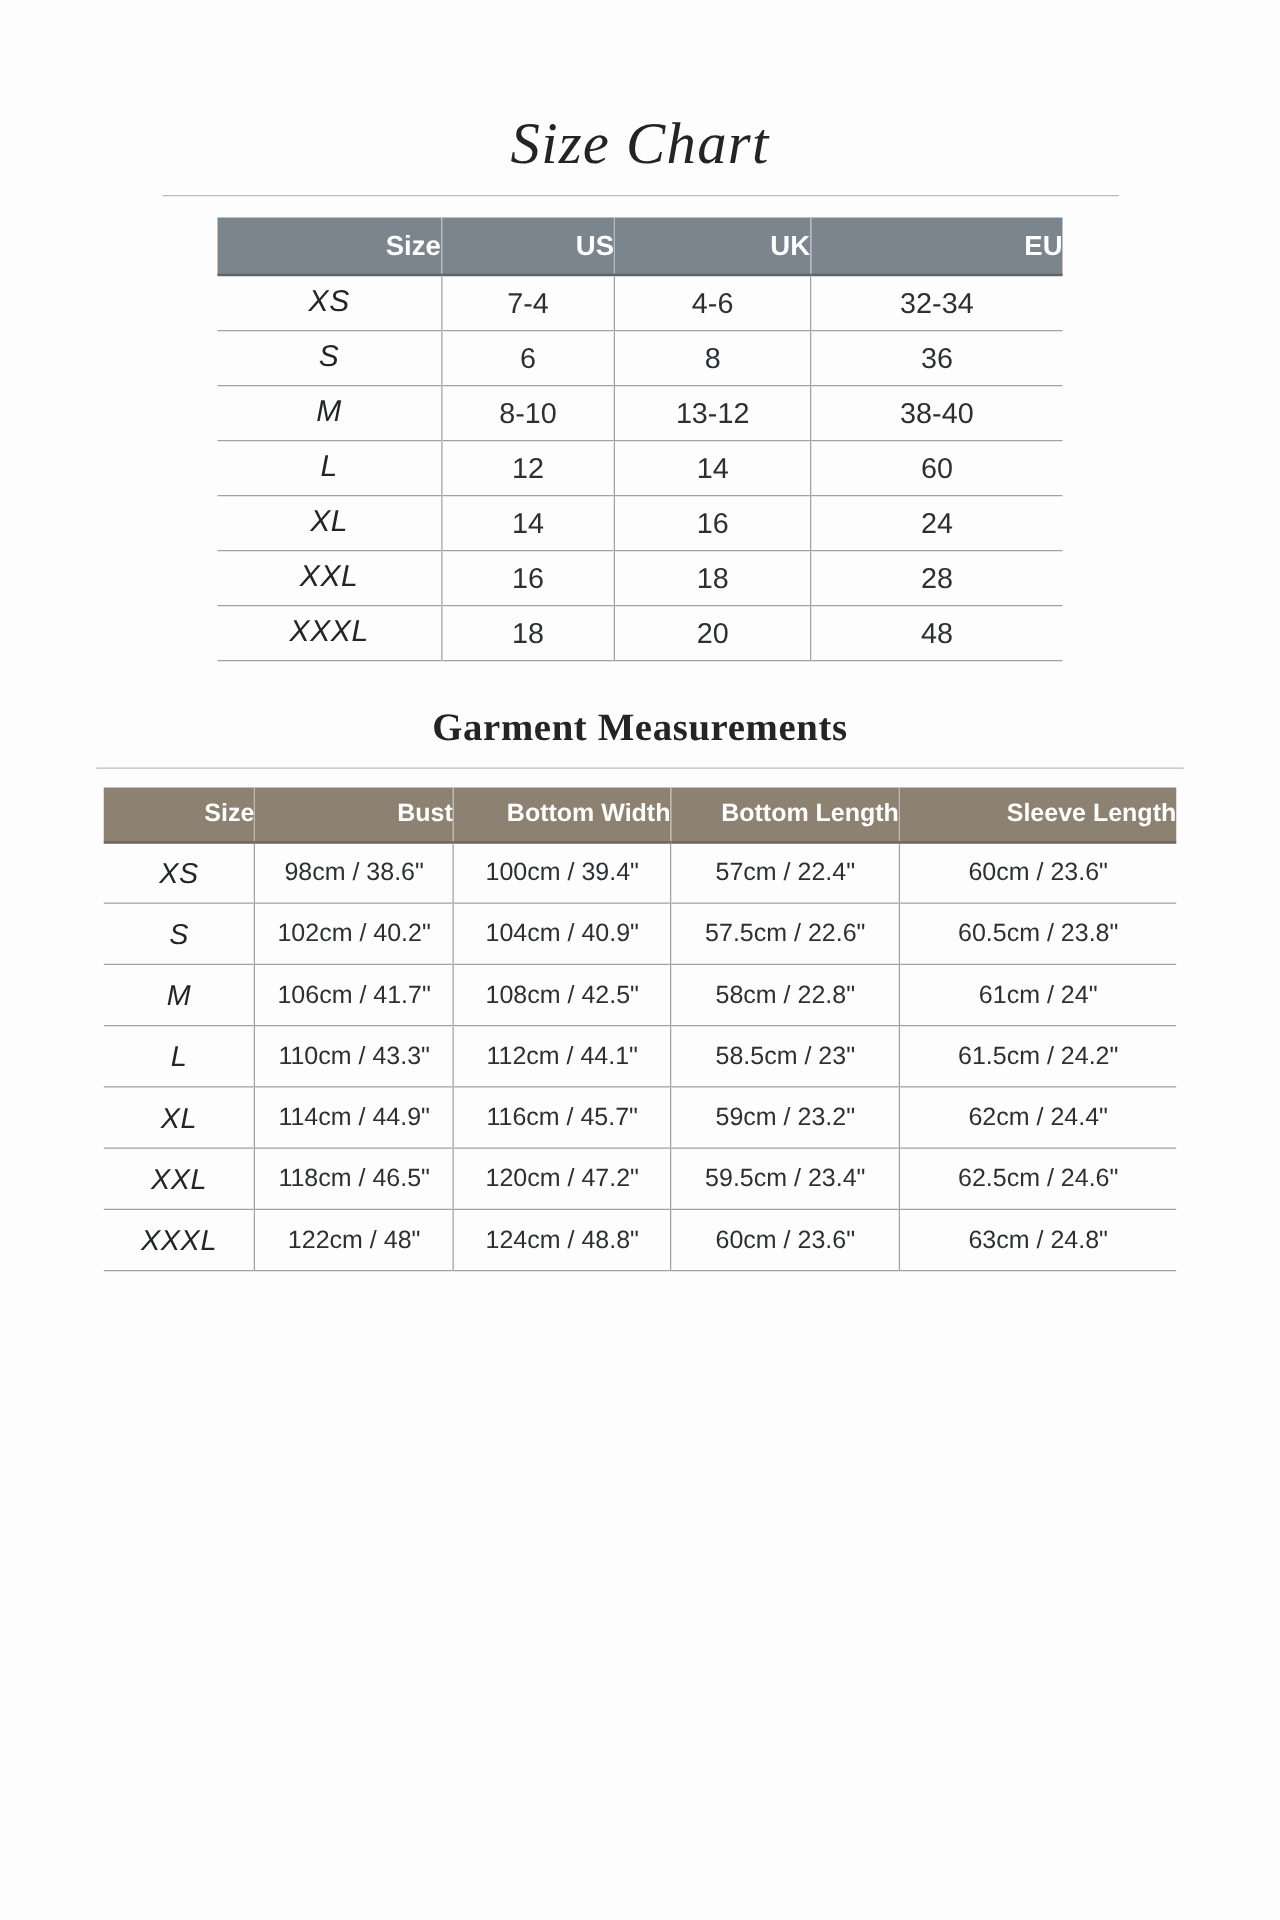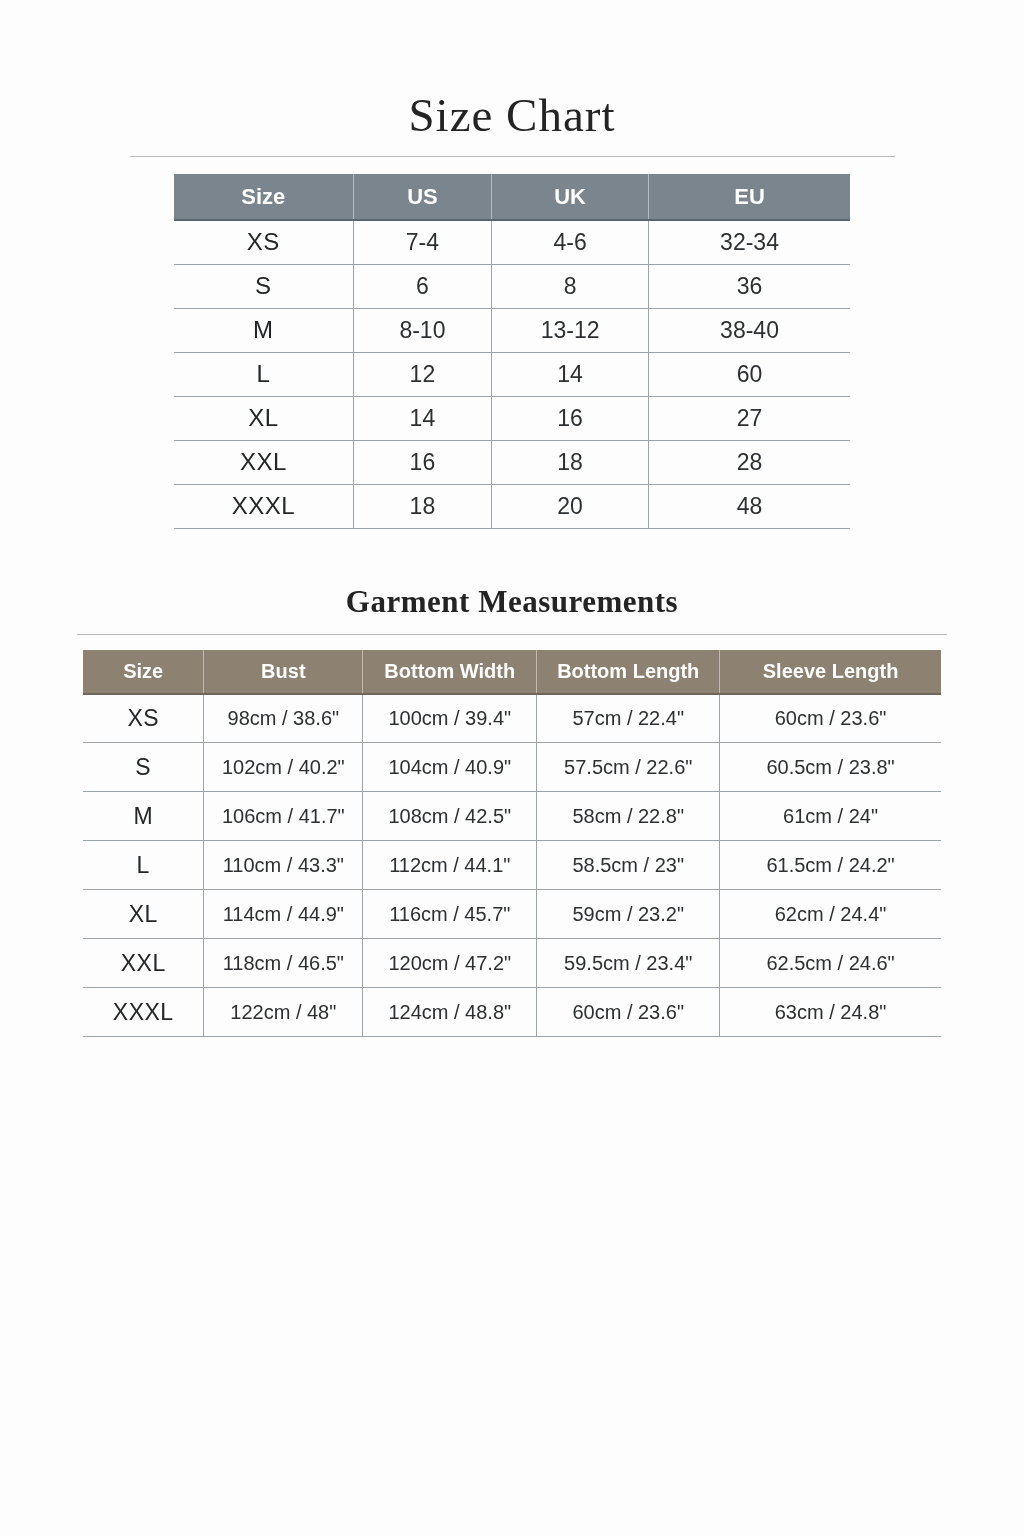--- a/index.html
+++ b/index.html
@@ -18,41 +18,42 @@
   }
   .page { padding-top: 88px; }
 
   .doc-title {
     text-align: center;
     font-family: "Liberation Serif", serif;
     font-weight: 500;
     font-size: 47px;
     letter-spacing: 1px;
     color: #242424;
+    font-style: italic;
   }
   .rule {
     height: 1px;
     background: #b8bbbd;
     margin: 14px auto 0 auto;
   }
   .rule-1 { width: 765px; }
   .rule-2 { width: 870px; }
 
   table {
     border-collapse: collapse;
     table-layout: fixed;
     margin: 0 auto;
   }
   .table-1 { width: 676px; margin-top: 17px; }
   .table-2 { width: 858px; margin-top: 15px; }
 
   th {
     color: #ffffff;
     font-weight: bold;
-    text-align: center;
+    text-align: right;
     vertical-align: middle;
   }
   .table-1 th {
     background: var(--t1-header-bg);
     height: 46px;
     font-size: 22px;
     border-bottom: 2px solid #5d656d;
   }
   .table-2 th {
     background: var(--t2-header-bg);
@@ -67,30 +68,30 @@
     vertical-align: middle;
     border-top: 1px solid var(--line);
     color: #2d2f31;
   }
   .table-1 td { height: 44px; font-size: 23px; }
   .table-2 td { height: 49px; font-size: 20px; }
   td + td { border-left: 1px solid var(--line); }
   tbody tr:first-child td { border-top: none; }
   table { border-bottom: 1px solid var(--line); }
 
-  td.size-col { font-size: 24px; letter-spacing: 0.5px; color: #232527; }
+  td.size-col { font-size: 24px; letter-spacing: 0.5px; color: #232527; font-style: italic; }
   .table-2 td.size-col { font-size: 23px; }
 
   .section-title {
     text-align: center;
     font-family: "Liberation Serif", serif;
     font-size: 31px;
     letter-spacing: 0.5px;
     color: #242424;
-    margin-top: 55px;
+    margin-top: 35px;
   }
 </style>
 </head>
 <body>
 
 <div class="page">
 
   <h1 class="doc-title">Size Chart</h1>
   <div class="rule rule-1"></div>
 
@@ -131,21 +132,21 @@
       <tr>
         <td class="size-col">L</td>
         <td>12</td>
         <td>14</td>
         <td>60</td>
       </tr>
       <tr>
         <td class="size-col">XL</td>
         <td>14</td>
         <td>16</td>
-        <td>27</td>
+        <td>24</td>
       </tr>
       <tr>
         <td class="size-col">XXL</td>
         <td>16</td>
         <td>18</td>
         <td>28</td>
       </tr>
       <tr>
         <td class="size-col">XXXL</td>
         <td>18</td>

